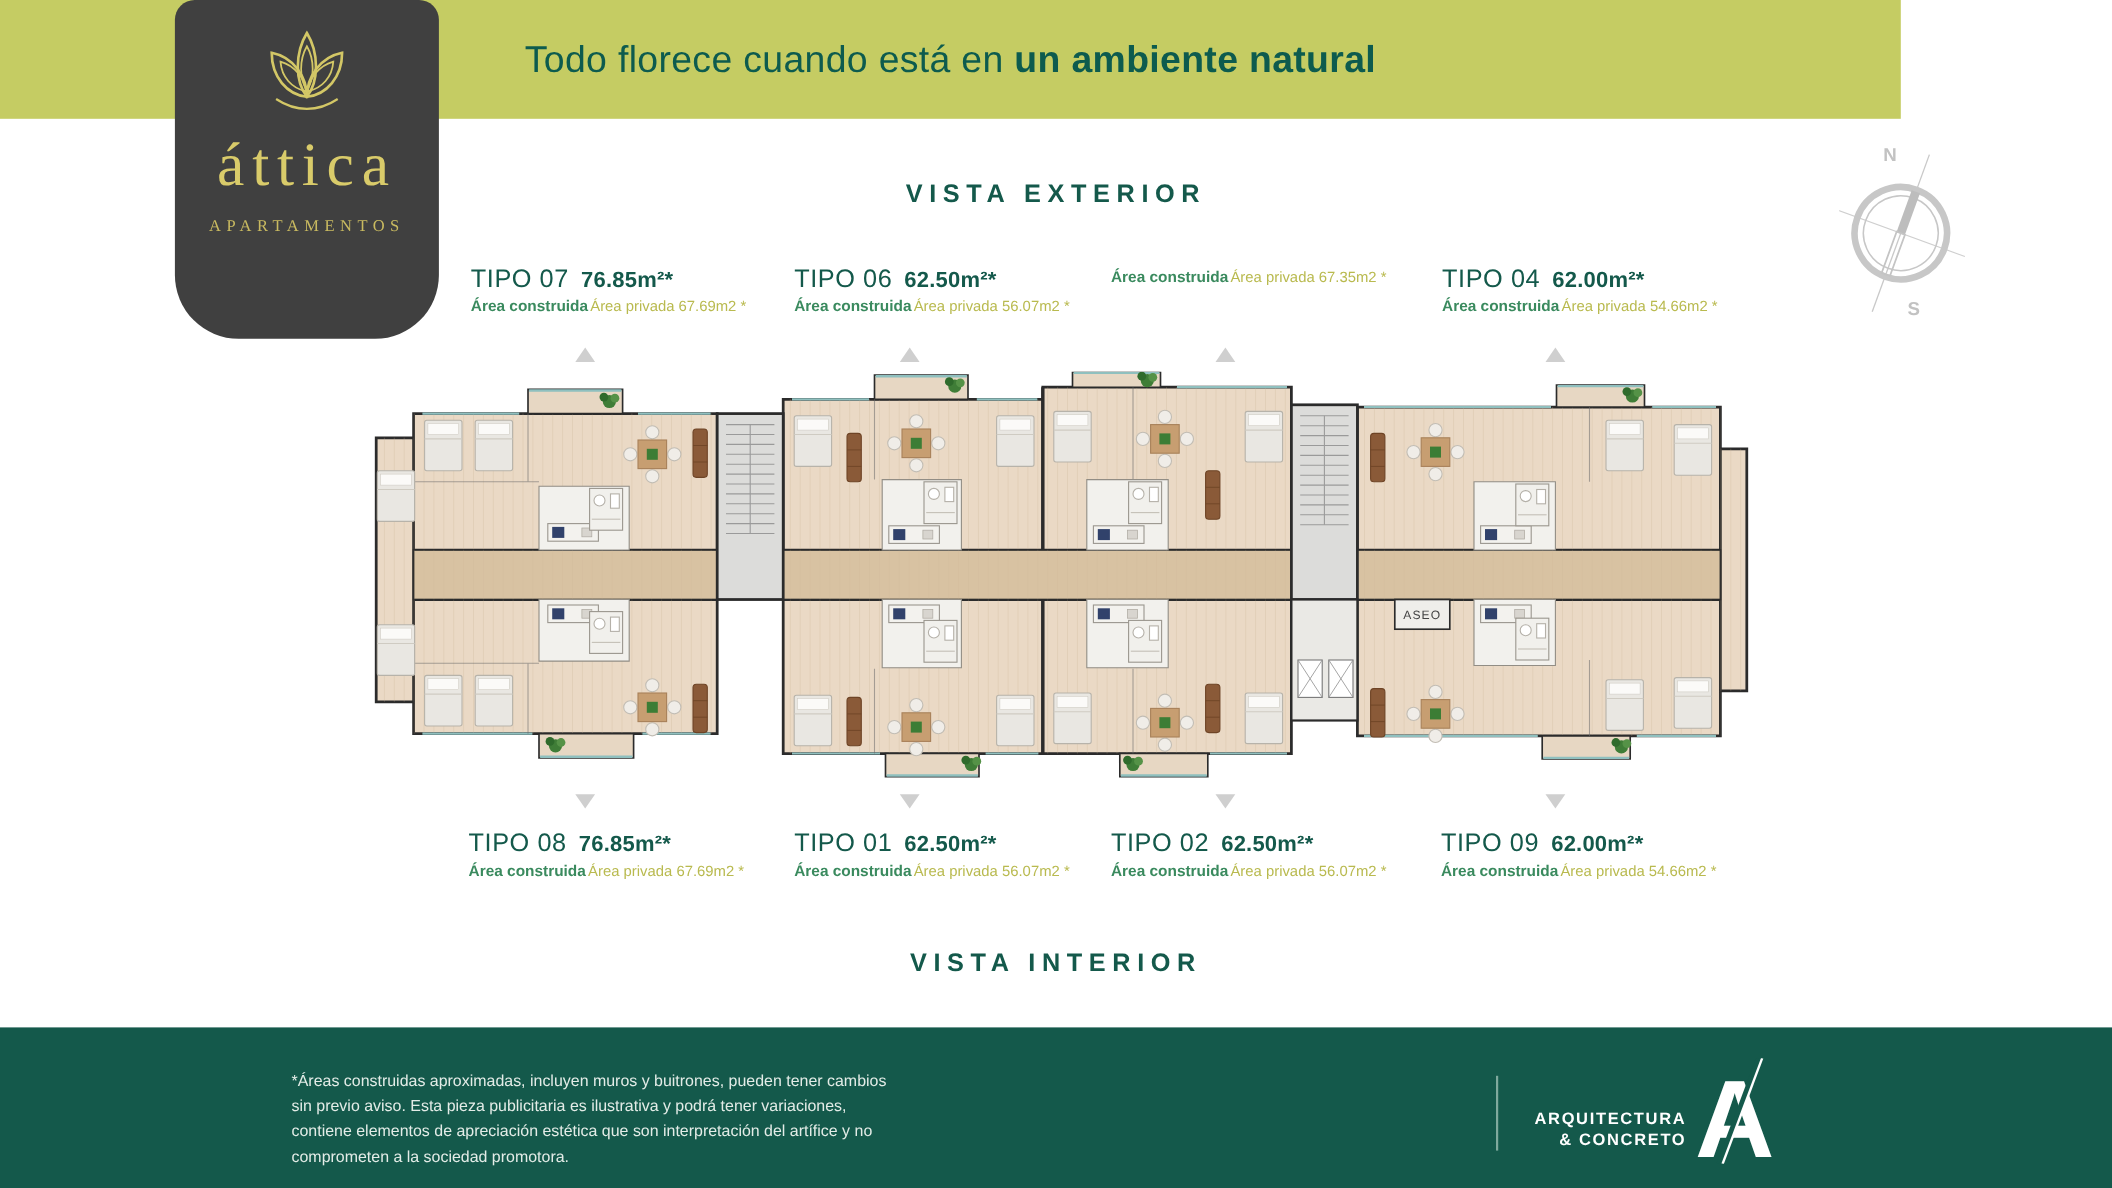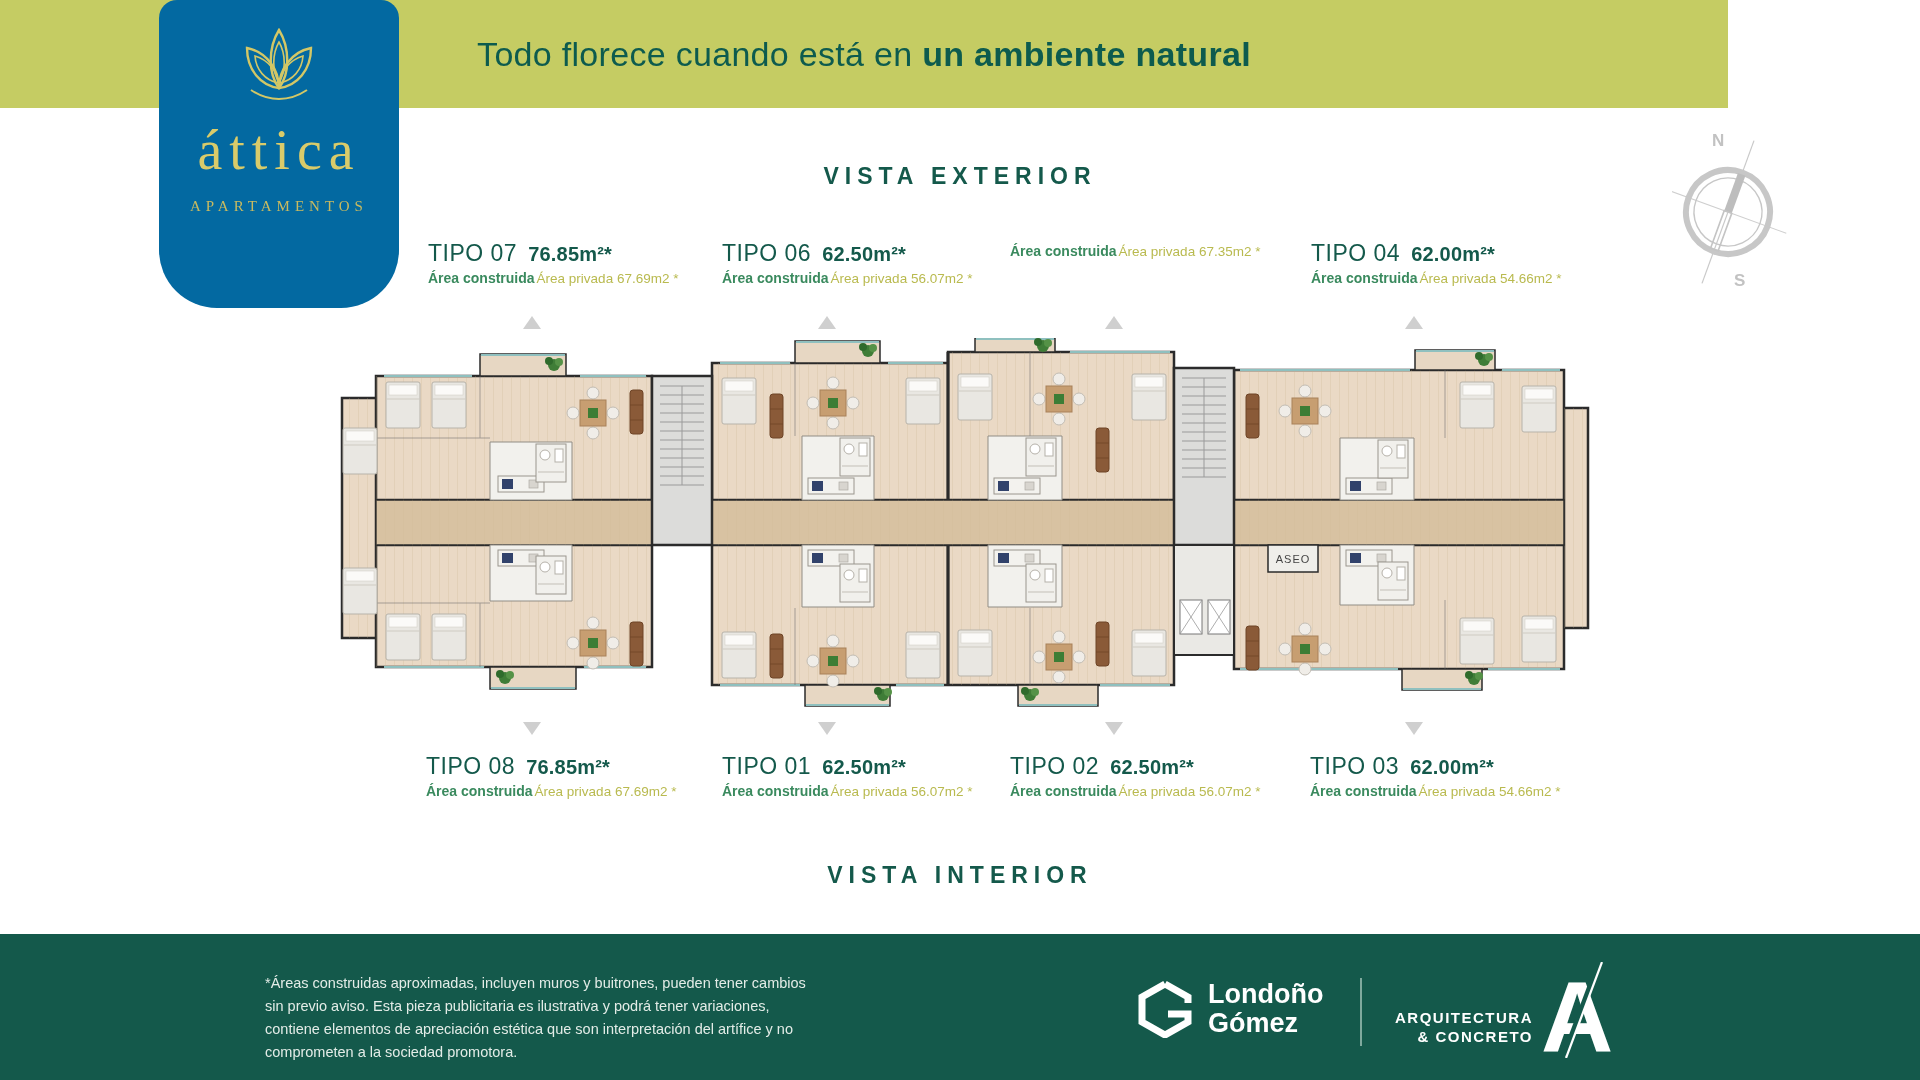--- a/index.html
+++ b/index.html
@@ -6,21 +6,21 @@
   #stage{position:relative;width:1920px;height:1080px;overflow:hidden;
          font-family:"Liberation Sans",sans-serif;background:#ffffff;}
 
   
   .banner{position:absolute;left:0;top:0;width:1728px;height:108px;background:#c5cc63;
           display:flex;align-items:center;justify-content:center;}
   .banner-text{font-size:34px;color:#0d5b4e;letter-spacing:.3px;font-weight:500;}
   .banner-text b{font-weight:800;}
 
   
-  .badge{position:absolute;left:159px;top:0;width:240px;height:308px;background:#0369a1;
+  .badge{position:absolute;left:159px;top:0;width:240px;height:308px;background:#404040;
          border-radius:18px 18px 58px 58px;display:flex;flex-direction:column;align-items:center;}
   .badge .flower{margin-top:26px;}
   .badge .name{font-family:"Liberation Serif",serif;color:#d9cb6a;font-size:56px;
                letter-spacing:7px;margin-top:8px;font-weight:400;}
   .badge .sub{font-family:"Liberation Serif",serif;color:#c9ba60;font-size:15px;
               letter-spacing:5px;margin-top:16px;}
 
   
   .vista{position:absolute;left:0;width:1920px;text-align:center;color:#14594b;
          font-size:23px;font-weight:800;letter-spacing:6px;}
@@ -162,21 +162,21 @@
         <span class="tl-name">TIPO 02</span>
         <span class="tl-area">62.50m²*</span>
       </div>
     <div class="tl-sub">
         <span class="tl-con">Área construida</span>
         <span class="tl-priv">Área privada 56.07m2 *</span>
       </div>
   </div>
   <div class="type-label" style="left:1310px;top:753px">
     <div class="tl-main">
-        <span class="tl-name">TIPO 03</span>
+        <span class="tl-name">TIPO 09</span>
         <span class="tl-area">62.00m²*</span>
       </div>
     <div class="tl-sub">
         <span class="tl-con">Área construida</span>
         <span class="tl-priv">Área privada 54.66m2 *</span>
       </div>
   </div>
 
   <div class="tri up" style="left:523px;top:316px"></div>
   <div class="tri up" style="left:818px;top:316px"></div>
@@ -353,30 +353,20 @@
       <use href="#plant" x="165" y="340"></use>
         <use href="#plant" x="543" y="357"></use>
       <use href="#plant" x="690" y="357"></use>
         <use href="#plant" x="1134" y="341"></use>
     </g>
   </svg>
 
   <div class="footer">
     <div class="disclaimer">*Áreas construidas aproximadas, incluyen muros y buitrones, pueden tener cambios sin previo aviso. Esta pieza publicitaria es ilustrativa y podrá tener variaciones, contiene elementos de apreciación estética que son interpretación del artífice y no comprometen a la sociedad promotora.</div>
 
-    <div class="lg-logo">
-      <svg width="54" height="58" viewBox="0 0 54 58">
-        <path d="M27 4 L4 17 L4 42 L27 55 L50 42 L50 34 L30 34" fill="none" stroke="#ffffff" stroke-width="7" stroke-linejoin="miter"></path>
-        <path d="M27 4 L50 17 L50 23" fill="none" stroke="#ffffff" stroke-width="7"></path>
-      </svg>
-      <div class="lg-text">
-        <div>Londoño</div>
-        <div>Gómez</div>
-      </div>
-    </div>
 
     <div class="f-divider"></div>
 
     <div class="ac-logo">
       <div class="ac-text">
         <div>ARQUITECTURA</div>
         <div>&amp; CONCRETO</div>
       </div>
       <svg width="74" height="96" viewBox="0 0 74 96">
         <text x="38" y="90" font-size="100" font-weight="bold" fill="#ffffff" text-anchor="middle" font-family="Liberation Sans, sans-serif">A</text>

